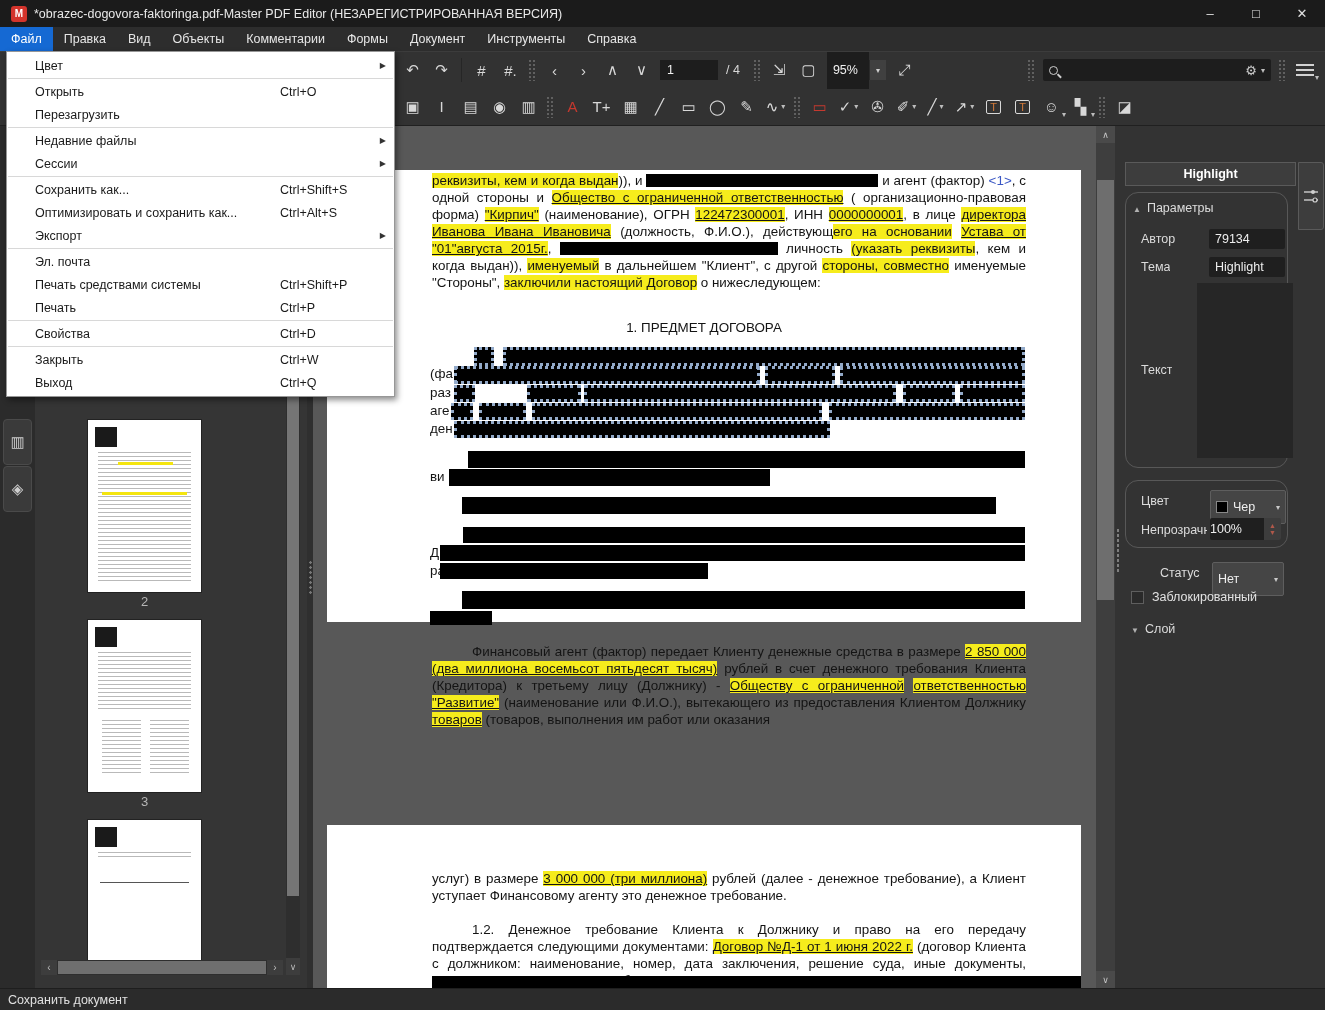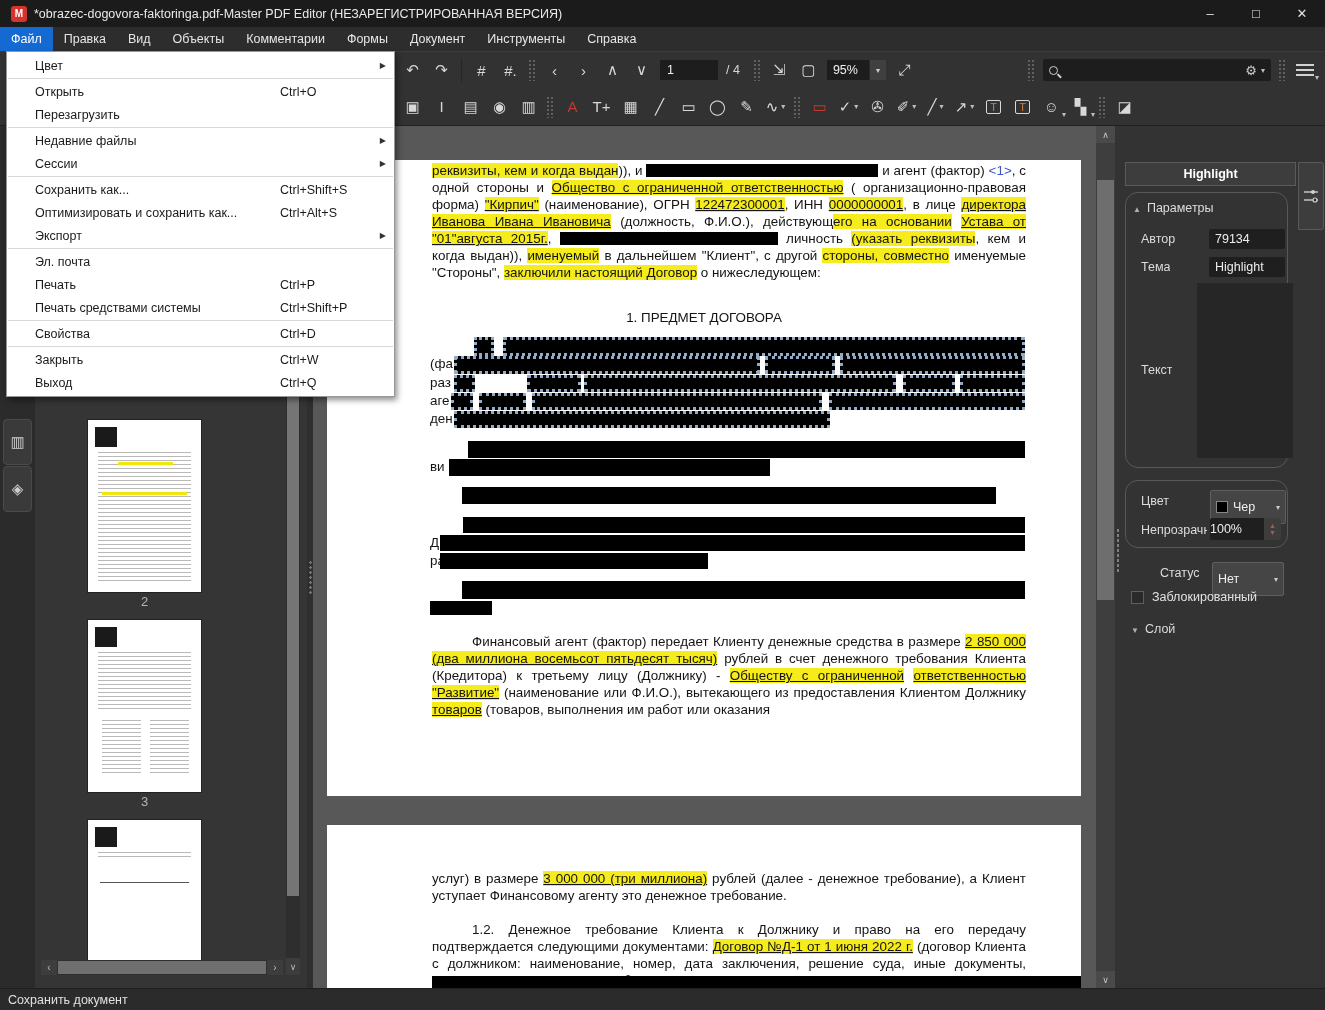--- a/index.html
+++ b/index.html
@@ -31,21 +31,21 @@
   .tbtn.red { color:#c4392f; }
   .tbtn.boxed span.g { border:1.5px solid #d8d8d8; padding:0 3px; font-size:11px; border-radius:2px; }
   .tbtn.boxed.orange span.g { color:#d07a3a; border-color:#d8d8d8; }
   .handle { width:9px; height:22px; margin:0 3px;
     background-image:radial-gradient(#606060 1px, transparent 1.2px); background-size:4px 4px; }
   .sepline { width:1px; height:24px; background:#262626; margin:0 5px; }
   .pageinput { width:58px; height:20px; background:#1d1d1d; border:none; color:#f0f0f0;
     font-size:12.5px; padding-left:7px; margin-left:4px; }
   .pagetotal { color:#d8d8d8; font-size:12.5px; margin:0 10px 0 8px; }
   .zoombox { display:flex; align-items:center; margin:0 4px; }
-  .zoomval { width:42px; height:20px; background:#1d1d1d; color:#f0f0f0; font-size:12.5px;
+  .zoomval { width:42px; height:37px; background:#1d1d1d; color:#f0f0f0; font-size:12.5px;
     display:flex; align-items:center; padding-left:6px; }
   .zoomdd { width:17px; height:20px; background:#404040; border-left:1px solid #2a2a2a;
     display:flex; align-items:center; justify-content:center; color:#cfcfcf; font-size:8px; }
   .searchbox { width:228px; height:22px; background:#1d1d1d; border-radius:2px; display:flex;
     align-items:center; padding:0 6px; margin:0 4px; }
   .mag { width:9px; height:9px; border:1.5px solid #cfcfcf; border-radius:50%; position:relative; flex:none; }
   .mag::after { content:""; position:absolute; width:5px; height:1.5px; background:#cfcfcf;
     transform:rotate(45deg); left:7px; top:8px; }
   .searchbox input { flex:1; background:transparent; border:none; outline:none; color:#eee; font-size:12px; padding:0 6px; }
   .gear { color:#c9c9c9; font-size:13px; } 
@@ -75,21 +75,21 @@
   .thbtn { width:16px; height:15px; background:#3d3d3d; color:#bbb; font-size:10px;
     display:flex; align-items:center; justify-content:center; flex:none; }
   .ththumb { flex:1; height:13px; background:#6f6f6f; margin:0 1px; }
 
   .splitter { width:6px; background:#2f2f2f; flex:none; position:relative; }
   .splitter::after { content:""; position:absolute; left:2px; top:434px; width:3px; height:34px;
     background-image:radial-gradient(#777 1px, transparent 1.2px); background-size:3px 5px; }
 
   .docarea { flex:1; background:#585858; position:relative; overflow:hidden; }
   .page { position:absolute; left:14px; width:754px; background:#fff; }
-  #page1 { top:34px; height:636px; }
+  #page1 { top:44px; height:452px; }
   #page2 { top:699px; height:163px; }
   .doctext { position:absolute; left:105px; width:594px; font-size:13.4px; line-height:17px;
     color:#141414; text-align:justify; }
   .docheading { position:absolute; left:0; width:754px; top:150px; text-align:center;
     font-size:13.4px; color:#141414; }
   .indent { text-indent:40px; }
   .hl { background:#f6ec1c; }
   .u { text-decoration:underline; }
   .link { color:#3a57c4; }
   .inline-redact { display:inline-block; height:13px; background:#000; vertical-align:-2px; }
@@ -514,29 +514,29 @@
         <span class="fshort"></span>
         <span class="farrow">▶</span>
       </div>
       <div class="msep"></div>
       <div class="fitem">
         <span class="flabel">Эл. почта</span>
         <span class="fshort"></span>
         <span class="farrow"></span>
       </div>
       <div class="fitem">
+        <span class="flabel">Печать средствами системы</span>
+        <span class="fshort">Ctrl+Shift+P</span>
+        <span class="farrow"></span>
+      </div>
+      <div class="fitem">
         <span class="flabel">Печать</span>
         <span class="fshort">Ctrl+P</span>
         <span class="farrow"></span>
       </div>
-      <div class="fitem">
-        <span class="flabel">Печать средствами системы</span>
-        <span class="fshort">Ctrl+Shift+P</span>
-        <span class="farrow"></span>
-      </div>
       <div class="msep"></div>
       <div class="fitem">
         <span class="flabel">Свойства</span>
         <span class="fshort">Ctrl+D</span>
         <span class="farrow"></span>
       </div>
       <div class="msep"></div>
       <div class="fitem">
         <span class="flabel">Закрыть</span>
         <span class="fshort">Ctrl+W</span>

